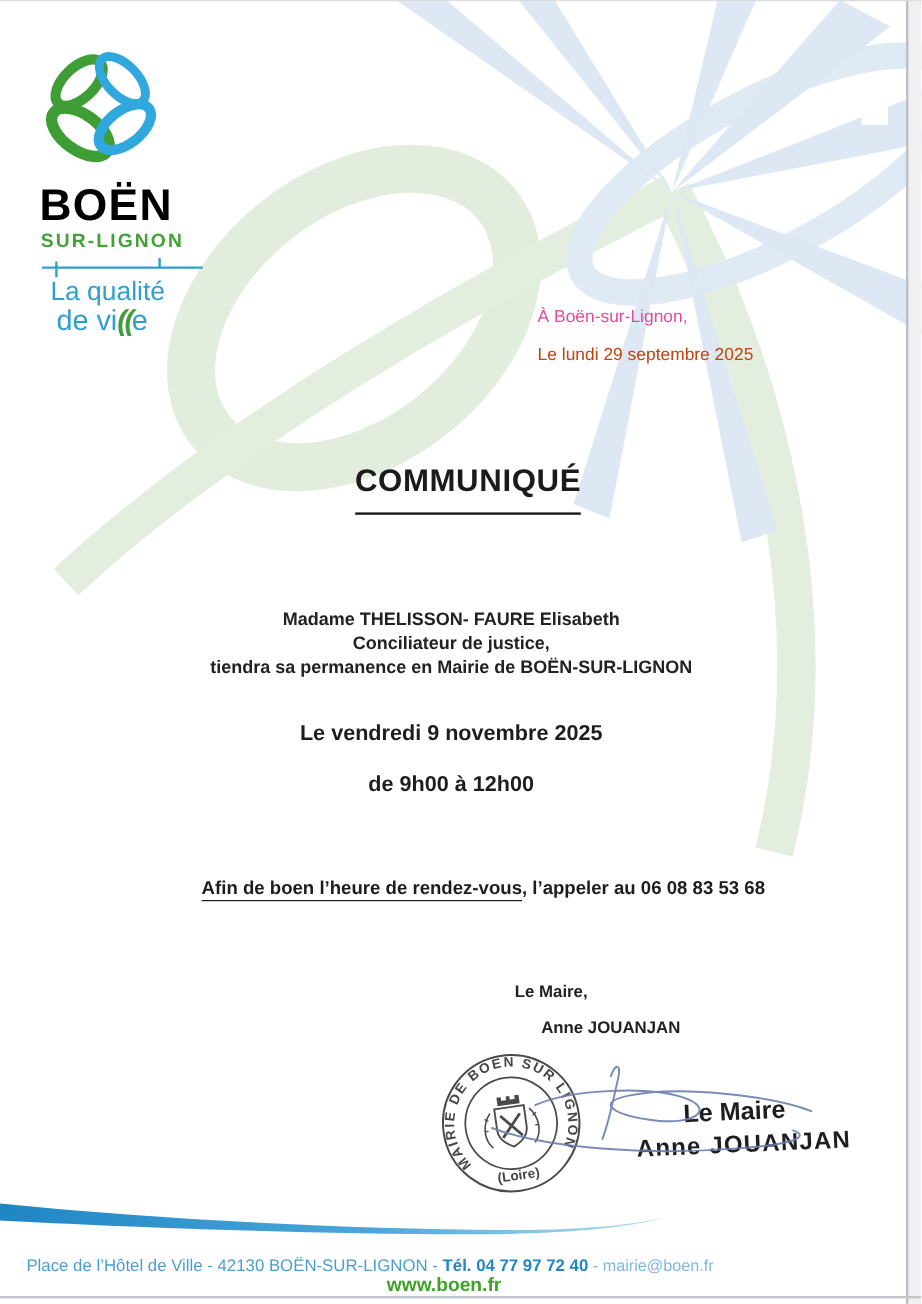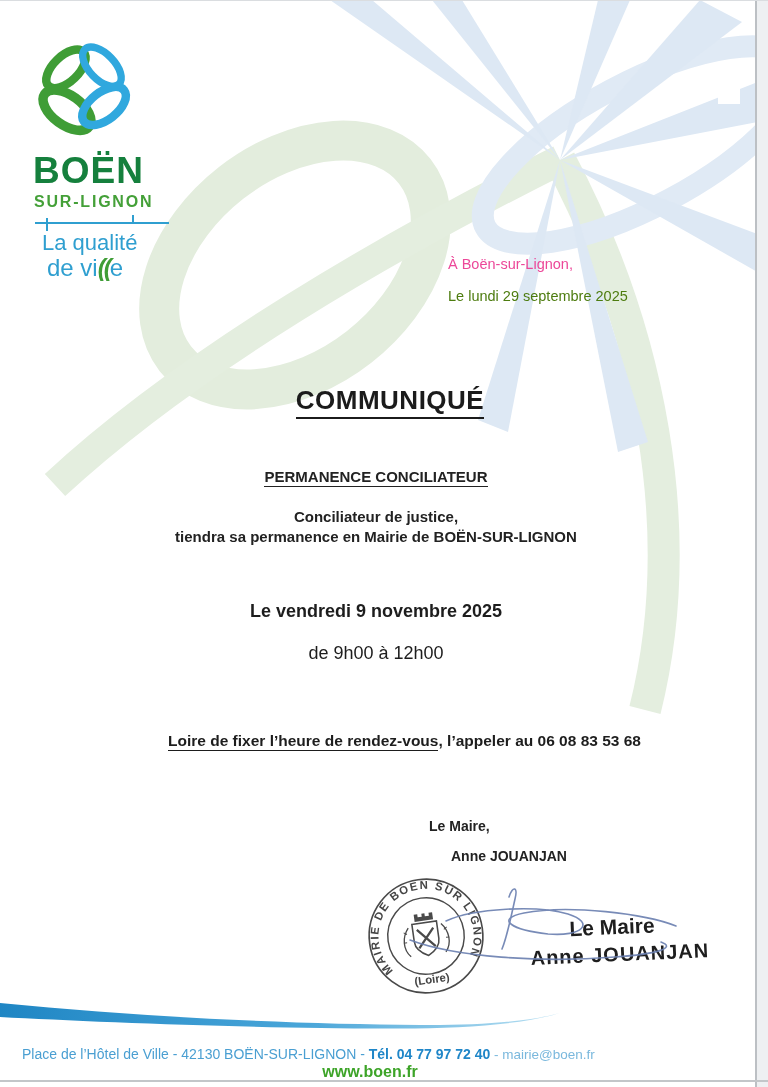--- a/index.html
+++ b/index.html
@@ -14,40 +14,40 @@
   .white-square { position:absolute; left:718px; top:84px; width:22px; height:20px; background:#ffffff; z-index:1; }
 
   
   .edge-right-line { position:absolute; left:755px; top:0; width:2px; height:1087px; background:#bcc0c4; z-index:6; }
   .edge-right-soft { position:absolute; left:757px; top:0; width:11px; height:1087px; background:#eef0f2; z-index:5; }
   .edge-bottom-line { position:absolute; left:0; top:1080px; width:768px; height:2px; background:#c3c6c9; z-index:6; }
   .edge-top-line { position:absolute; left:0; top:0; width:768px; height:1px; background:#dadde0; z-index:6; }
 
   
   .logo-clover { position:absolute; left:30px; top:36px; z-index:2; }
-  .logo-title { left:33px; top:150px; font-size:37px; font-weight:800; letter-spacing:1px; color:#15803d; z-index:2; }
+  .logo-title { left:33px; top:150px; font-size:37px; font-weight:800; letter-spacing:1px; color:#000000; z-index:2; }
   .logo-subtitle { left:34px; top:193px; font-size:16px; font-weight:700; letter-spacing:1.8px; color:#44a038; z-index:2; }
   .tagline-rule { position:absolute; left:33px; top:214px; z-index:2; }
   .tagline-1 { left:42px; top:230px; font-size:22px; color:#2f9fd0; z-index:2; }
   .tagline-2 { left:47px; top:254px; font-size:24px; color:#2f9fd0; z-index:2; }
   .tagline-2 .leaf { color:#3f9d36; font-weight:700; font-style:italic; letter-spacing:-2px; }
 
   
   .place-line { left:448px; top:256px; font-size:14.5px; color:#ec4899; z-index:2; }
-  .date-line  { left:448px; top:288px; font-size:14.5px; color:#4d7c0f; z-index:2; }
+  .date-line  { left:448px; top:288px; font-size:14.5px; color:#c2410c; z-index:2; }
 
   
   .center-row { position:absolute; left:0; width:752px; text-align:center; white-space:nowrap; z-index:2; }
   .doc-title { top:385px; font-size:26px; font-weight:800; letter-spacing:0.5px; color:#1b1b1b; }
-  .doc-title span { display:inline-block; border-bottom:2.5px solid #1b1b1b; padding-bottom:1px;margin-left:28px; }
+  .doc-title span { display:inline-block; border-bottom:2.5px solid #1b1b1b; padding-bottom:11px;margin-left:28px; }
   .notice-heading { top:468px; font-size:15px; font-weight:700; color:#222; }
   .notice-heading span { display:inline-block; border-bottom:1.5px solid #222; padding-bottom:1px; }
   .notice-lines { top:507px; font-size:15px; font-weight:700; line-height:20px; color:#222; }
   .event-date { top:601px; font-size:18px; font-weight:700; color:#1d1d1d; }
-  .event-hours { top:643px; font-size:18px; font-weight:400; color:#1d1d1d; }
+  .event-hours { top:643px; font-size:18px; font-weight:700; color:#1d1d1d; }
   .appointment { left:168px; top:732px; font-size:15.5px; font-weight:700; color:#1d1d1d; z-index:2; }
   .appointment .u { border-bottom:1.5px solid #1d1d1d; padding-bottom:1px; }
 
   
   .signoff-role { left:429px; top:818px; font-size:14px; font-weight:700; color:#222; z-index:2; }
   .signoff-name { left:451px; top:848px; font-size:14px; font-weight:700; color:#222; z-index:2; }
 
   
   .stamp { position:absolute; left:364px; top:874px; z-index:2; transform:rotate(-8deg); }
   .stamp-ring { font-size:11px; font-weight:700; letter-spacing:1.5px; fill:#454545; font-family:"Liberation Sans", sans-serif; }
@@ -116,29 +116,29 @@
     <path d="M14,17 V4 M2,9 H136 M100,1 V9" fill="none" stroke="#2f9fd0" stroke-width="2"></path>
   </svg>
   <div class="abs tagline-1">La qualité</div>
   <div class="abs tagline-2"><span>de vi</span><span class="leaf">((</span><span>e</span></div>
 
   <div class="abs place-line">À Boën-sur-Lignon,</div>
   <div class="abs date-line">Le lundi 29 septembre 2025</div>
 
   <div class="center-row doc-title"><span>COMMUNIQUÉ</span></div>
 
-  <div class="center-row notice-heading"><span>PERMANENCE CONCILIATEUR</span></div>
   <div class="center-row notice-lines">
+    <div>Madame THELISSON- FAURE Elisabeth</div>
     <div>Conciliateur de justice,</div>
     <div>tiendra sa permanence en Mairie de BOËN-SUR-LIGNON</div>
   </div>
   <div class="center-row event-date">Le vendredi 9 novembre 2025</div>
   <div class="center-row event-hours">de 9h00 à 12h00</div>
 
-  <div class="abs appointment"><span class="u">Loire de fixer l’heure de rendez-vous</span><span>, l’appeler au 06 08 83 53 68</span></div>
+  <div class="abs appointment"><span class="u">Afin de boen l’heure de rendez-vous</span><span>, l’appeler au 06 08 83 53 68</span></div>
 
   <div class="abs signoff-role">Le Maire,</div>
   <div class="abs signoff-name">Anne JOUANJAN</div>
 
   <svg class="stamp" width="124" height="124" viewBox="0 0 120 120">
     <circle cx="60" cy="60" r="55" fill="none" stroke="#4a4a4a" stroke-width="1.6"></circle>
     <circle cx="60" cy="60" r="37" fill="none" stroke="#4a4a4a" stroke-width="1.4"></circle>
     <path id="stampArc" d="M 24,89 A 46,46 0 1 1 96,89" fill="none"></path>
     <text class="stamp-ring"><textPath href="#stampArc">MAIRIE DE BOEN SUR LIGNON</textPath></text>
     <text class="stamp-loire" x="60" y="106" text-anchor="middle">(Loire)</text>

